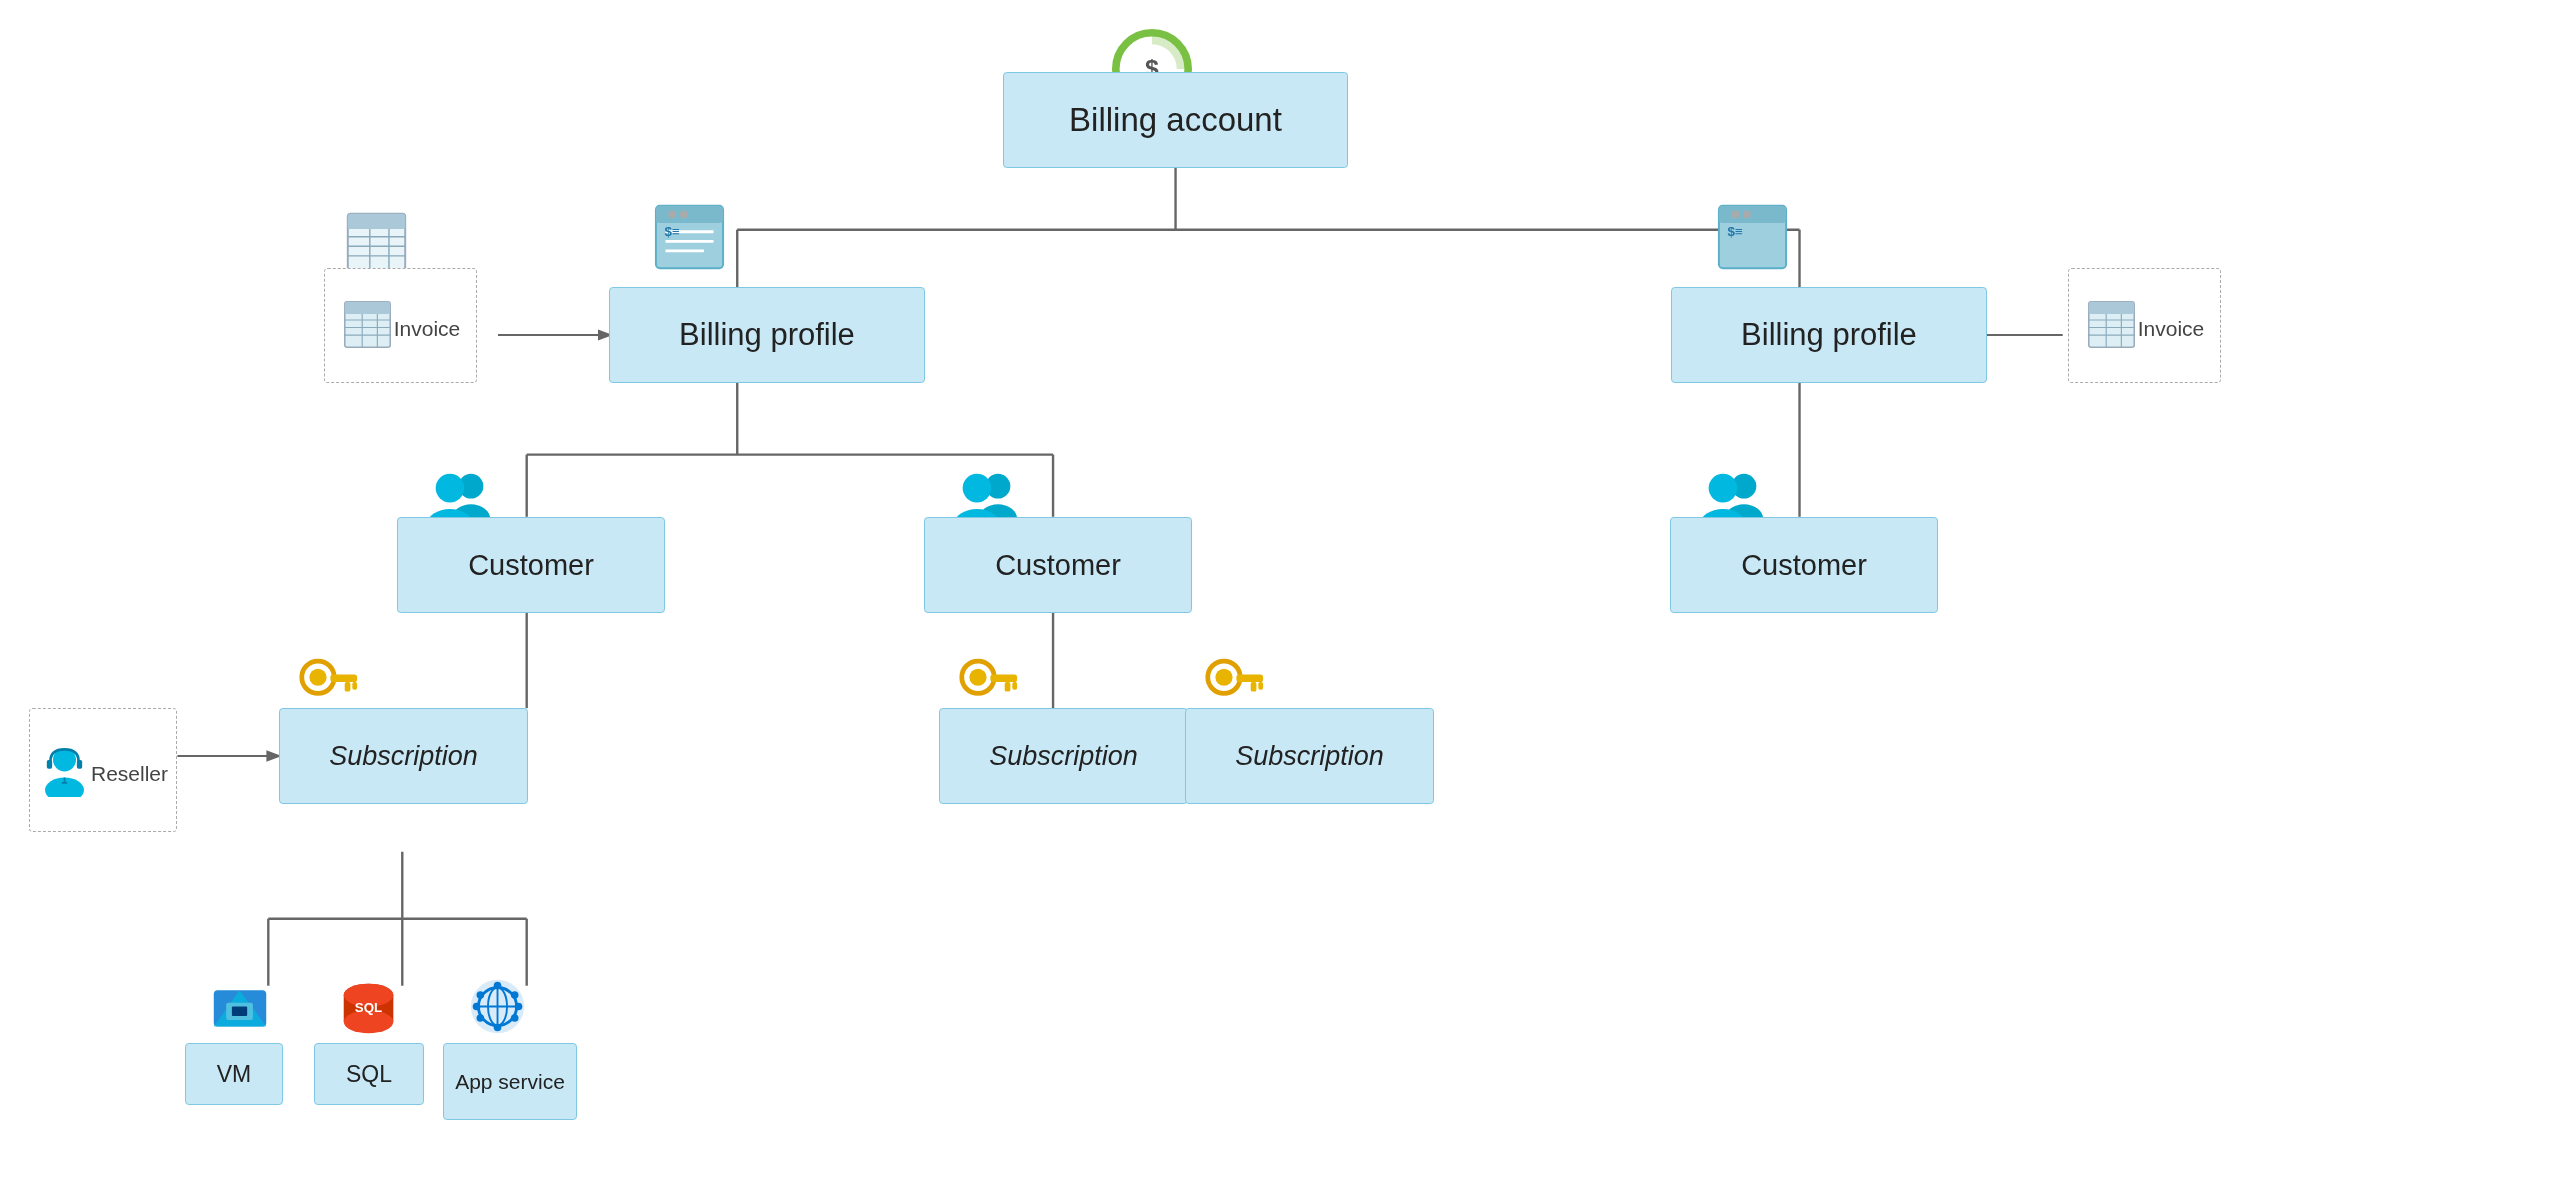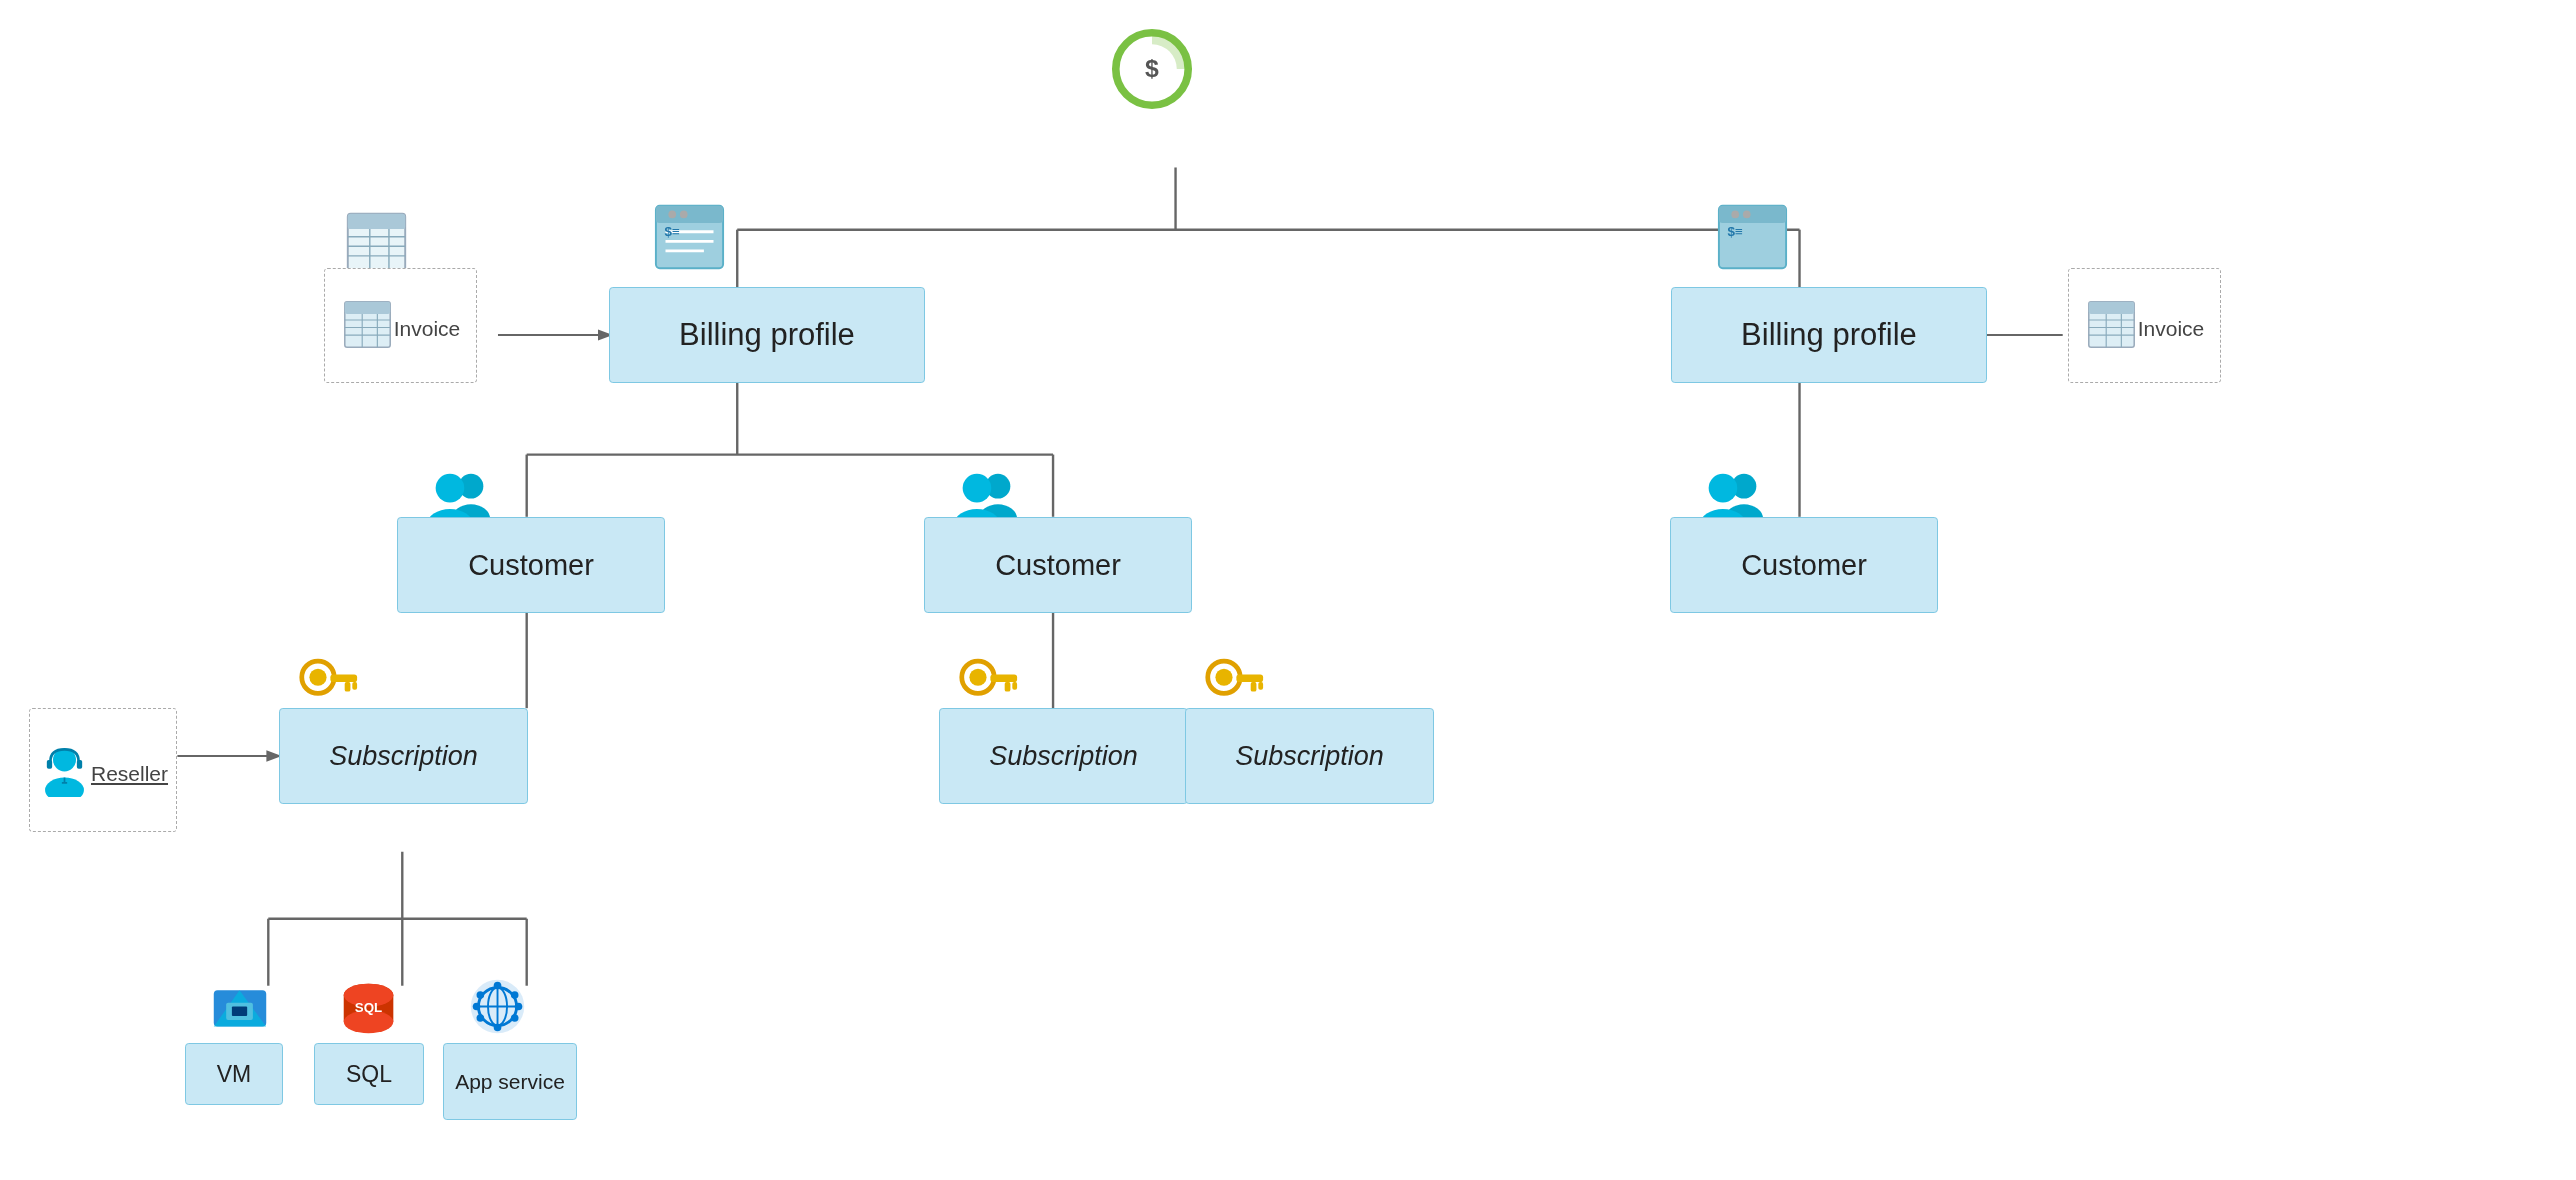--- a/index.html
+++ b/index.html
@@ -125,20 +125,23 @@
       <circle cx="45" cy="42" r="38" fill="none" stroke="#7ac143" stroke-width="8"></circle>
 
       <path d="M45,42 L45,4 A38,38 0 0,1 83,42 Z" fill="#7ac143" opacity="0.3"></path>
 
       <circle cx="45" cy="42" r="26" fill="white"></circle>
 
       <text x="45" y="50" font-size="26" font-weight="bold" fill="#555" text-anchor="middle" font-family="Arial">$</text>
     </svg>
   </div>
 
+  <div class="node billing-account-node" style="left:1003px; top:72px;">
+    <span>Billing account</span>
+  </div>
 
   <div style="position:absolute; left:651px; top:201px; width:77px; height:77px;">
     <svg width="77" height="72" viewBox="0 0 80 75">
       <rect x="5" y="5" width="70" height="65" rx="4" fill="#9ecfdf" stroke="#5ab0c8" stroke-width="2"></rect>
       <rect x="5" y="5" width="70" height="18" rx="4" fill="#7ab8cc"></rect>
       <circle cx="22" cy="14" r="4" fill="#aaa"></circle>
       <circle cx="34" cy="14" r="4" fill="#aaa"></circle>
 
       <line x1="15" y1="32" x2="65" y2="32" stroke="#fff" stroke-width="3"></line>
       <line x1="15" y1="42" x2="65" y2="42" stroke="#fff" stroke-width="3"></line>
@@ -239,21 +242,21 @@
       <circle cx="52" cy="18" r="13" fill="#00a8cc"></circle>
       <ellipse cx="52" cy="52" rx="20" ry="15" fill="#00a8cc"></ellipse>
       <circle cx="30" cy="20" r="15" fill="#00b8e0"></circle>
       <ellipse cx="30" cy="58" rx="24" ry="16" fill="#00b8e0"></ellipse>
     </svg>
   </div>
   <div class="node customer-node" style="left:1670px; top:517px;">
     <span>Customer</span>
   </div>
 
-  <div class="node-dashed dashed-node" style="left:29px; top:708px; width:148px; height:124px; padding-top:7.7px;text-decoration:underline;">
+  <div class="node-dashed dashed-node" style="left:29px; top:708px; width:148px; height:124px; padding-top:7.7px;">
     <div>
       <svg width="53" height="53" viewBox="0 0 60 60">
 
         <circle cx="30" cy="18" r="13" fill="#00b8e0"></circle>
         <ellipse cx="30" cy="52" rx="22" ry="14" fill="#00b8e0"></ellipse>
 
         <path d="M14,20 Q14,6 30,6 Q46,6 46,20" fill="none" stroke="#0080aa" stroke-width="3"></path>
         <rect x="10" y="18" width="6" height="10" rx="2" fill="#0080aa"></rect>
         <rect x="44" y="18" width="6" height="10" rx="2" fill="#0080aa"></rect>
 

